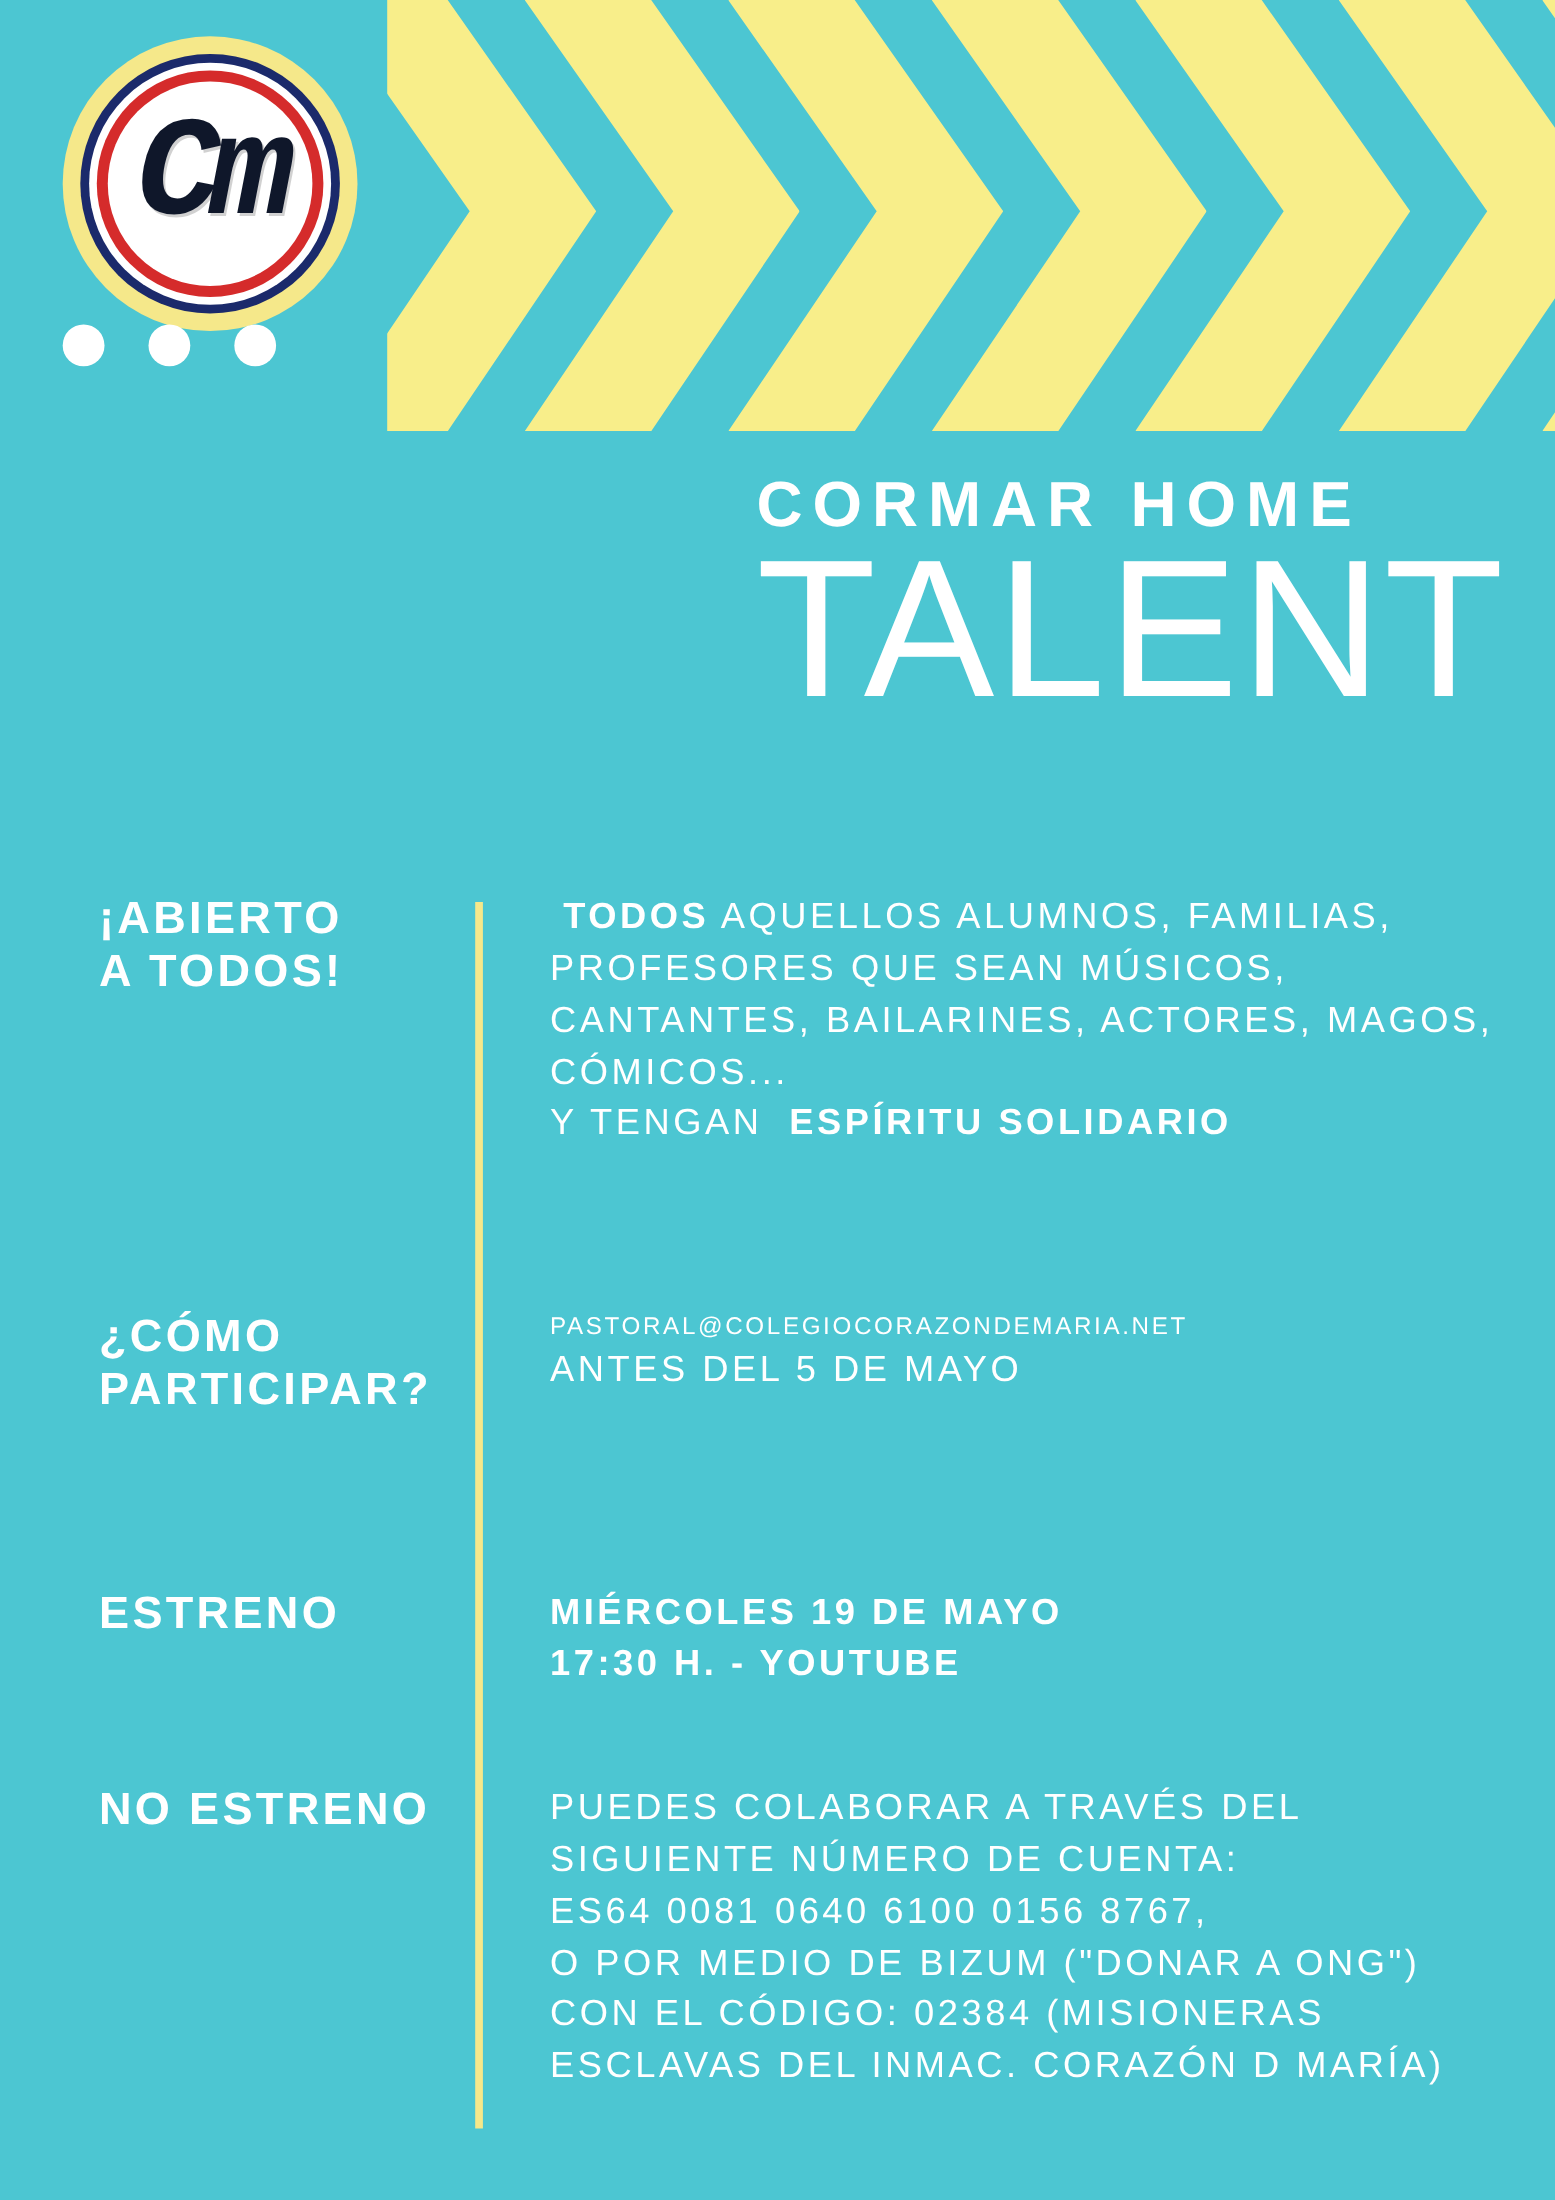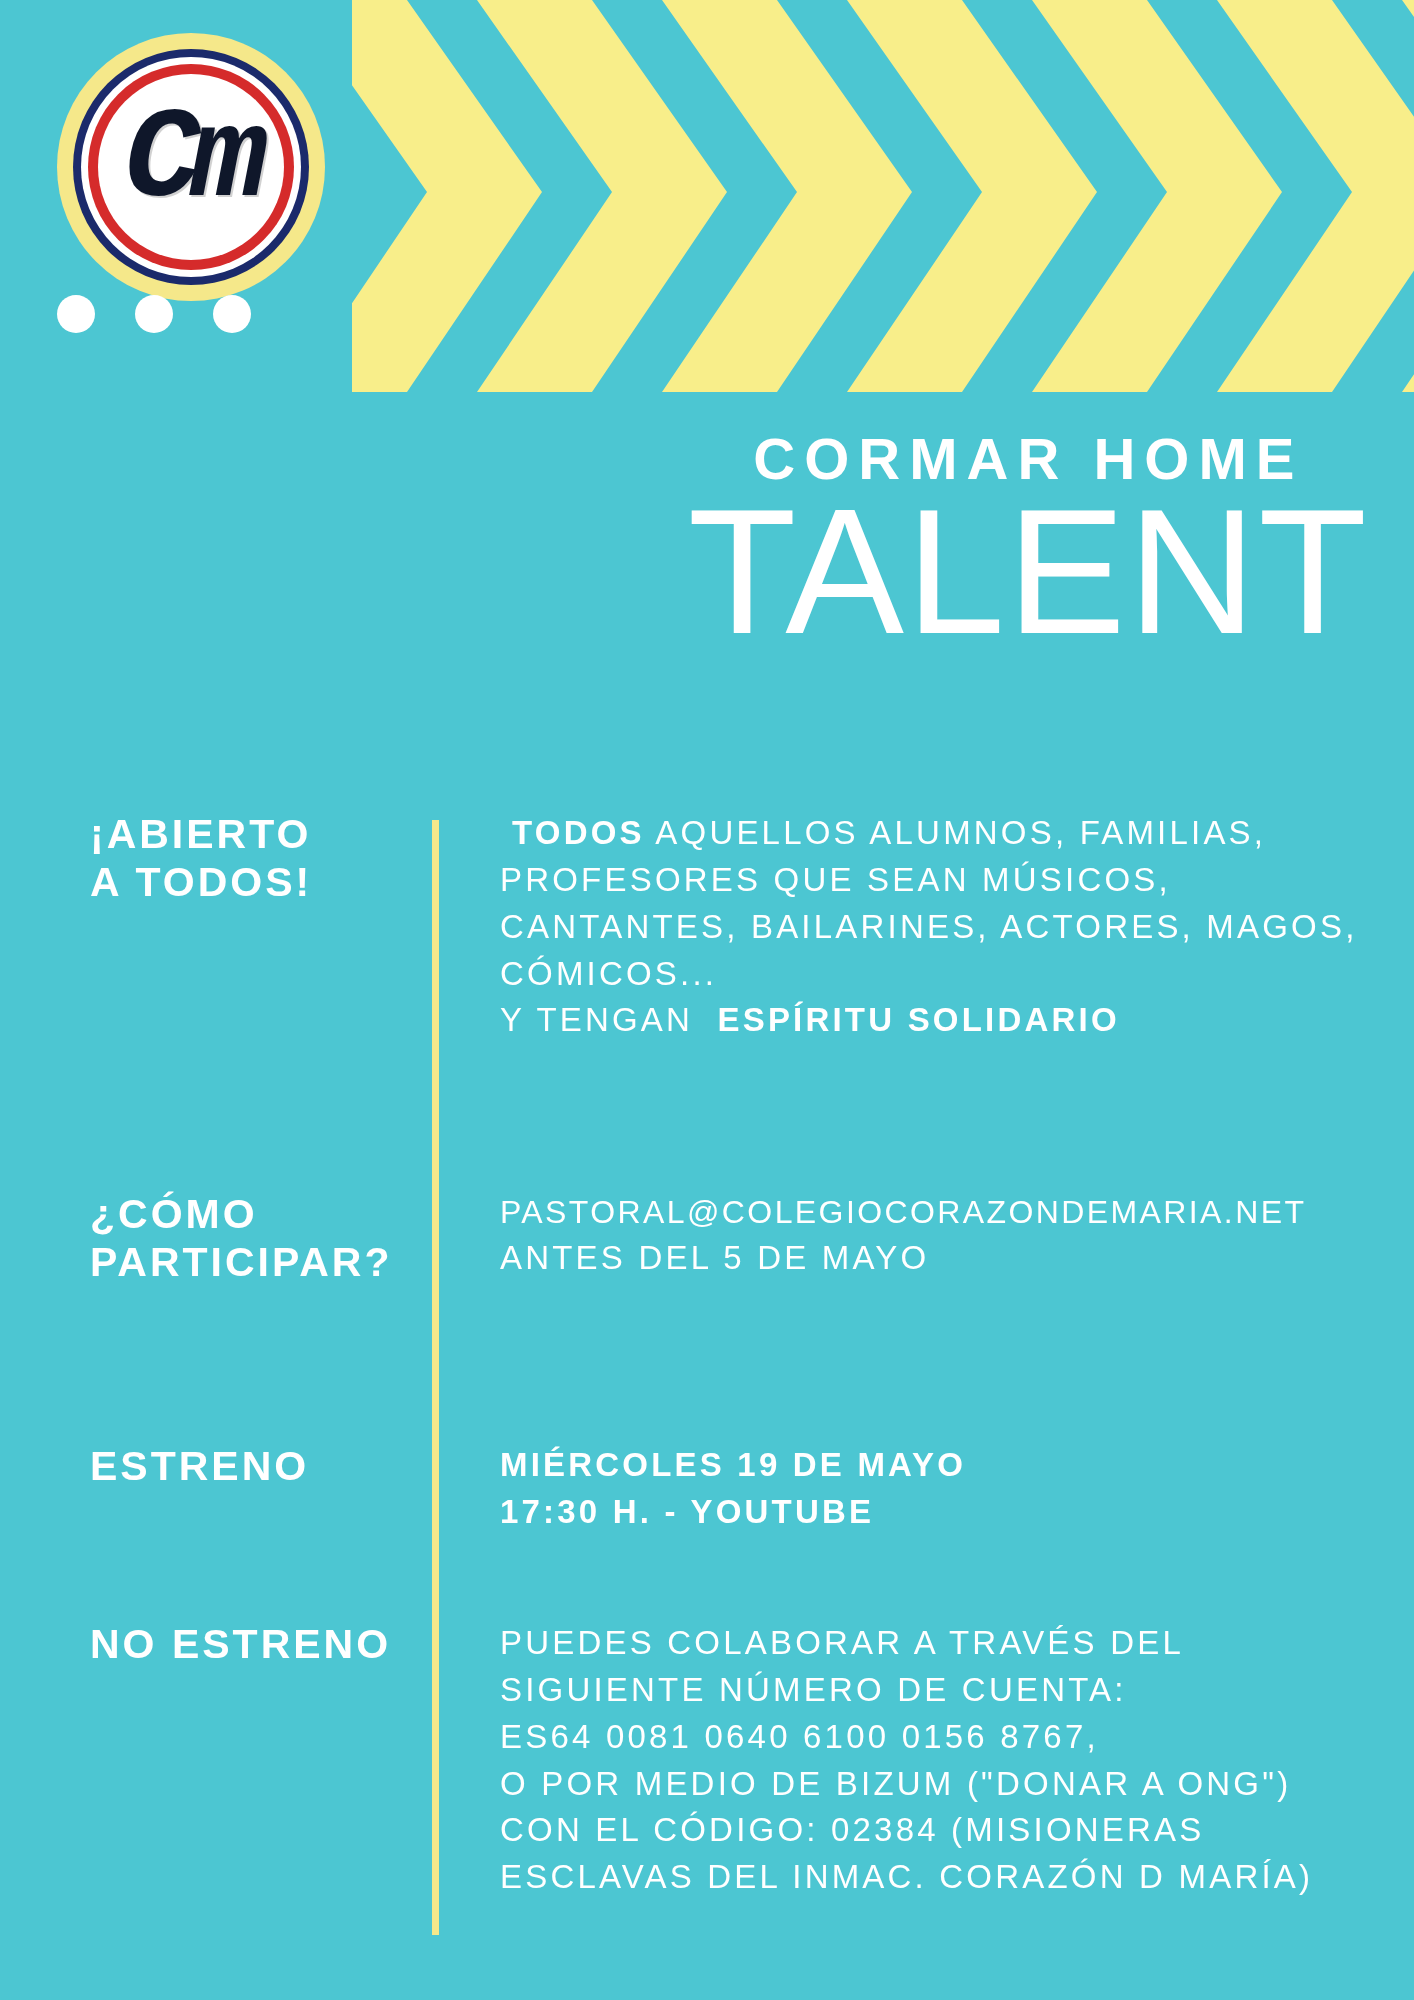--- a/index.html
+++ b/index.html
@@ -115,21 +115,21 @@
   }
   .dot.d1 { left: 0px; }
   .dot.d2 { left: 78px; }
   .dot.d3 { left: 156px; }
 
   
   .title-block {
     position: absolute;
     right: 45px;
     top: 430px;
-    text-align: center;
+    text-align: left;
     color: #ffffff;
   }
   .title-sub {
     font-size: 58px;
     font-weight: bold;
     letter-spacing: 9px;
     line-height: 1;
     margin: 0 0 2px 0;
   }
   .title-main {
@@ -174,21 +174,21 @@
     position: absolute;
     left: 500px;
     width: 860px;
     color: #ffffff;
     font-size: 33px;
     letter-spacing: 3.2px;
     line-height: 1.42;
   }
   .body b { font-weight: bold; margin-left: 12px; }
   .small {
-    font-size: 32px;
+    font-size: 22px;
     letter-spacing: 2.4px;
   }
   .r1 { top: 0; }
   .r2 { top: 380px; }
   .r3 { top: 632px; }
   .r4 { top: 810px; }
 </style>
 </head>
 <body>
 

